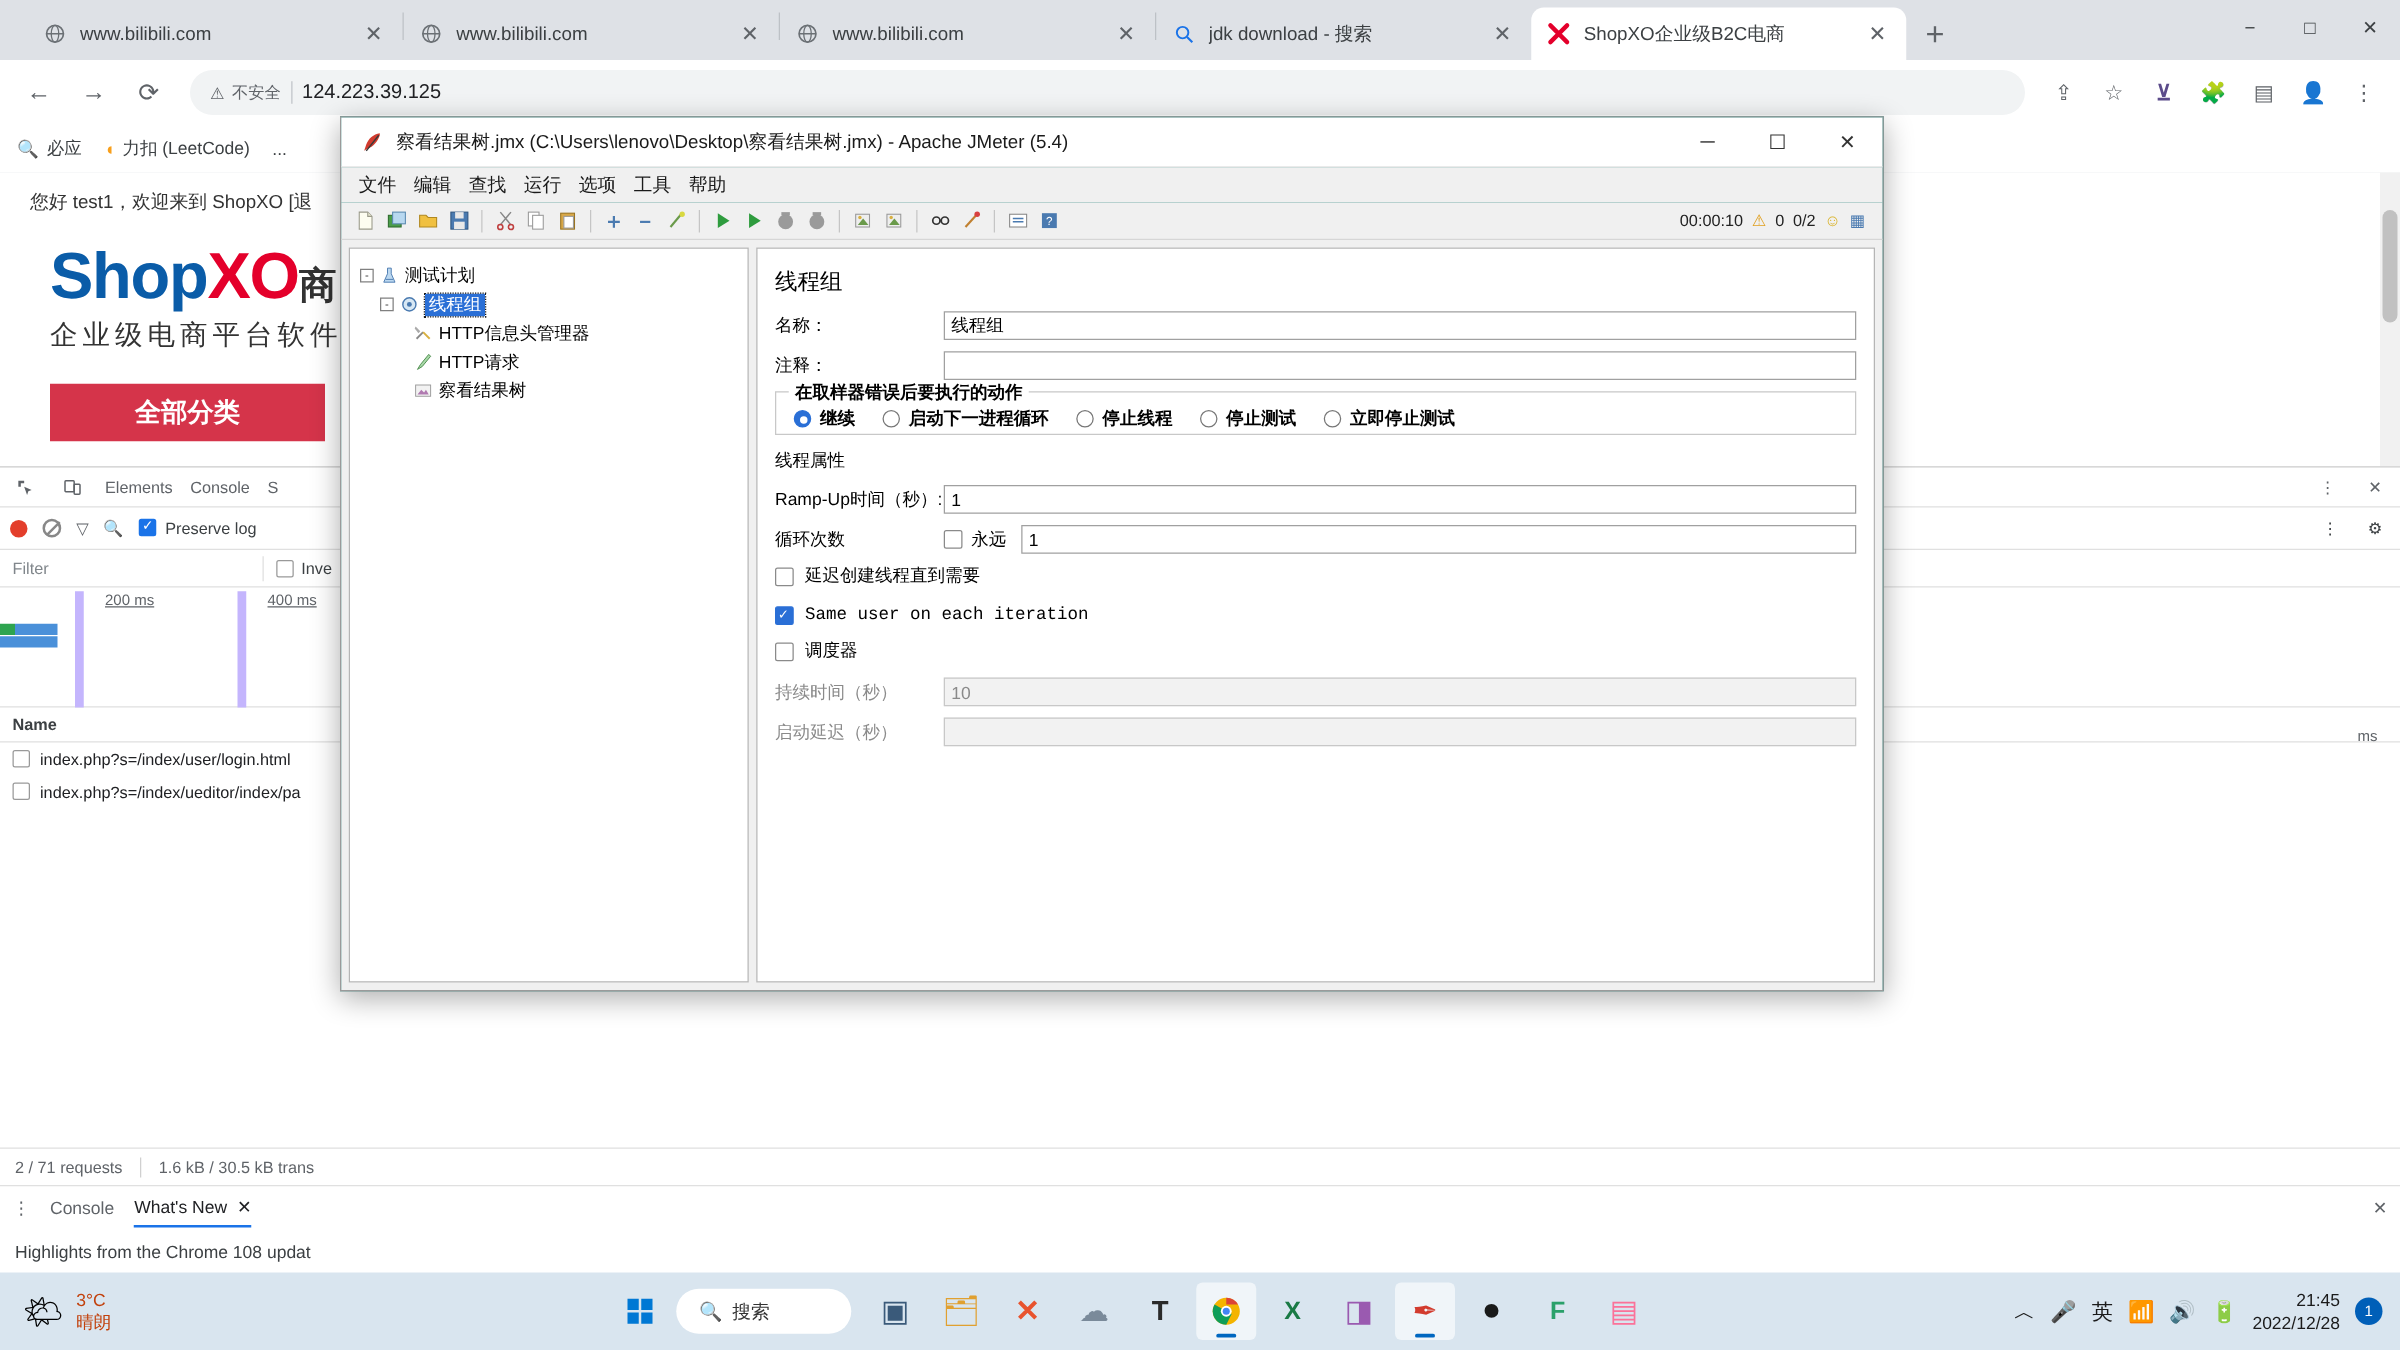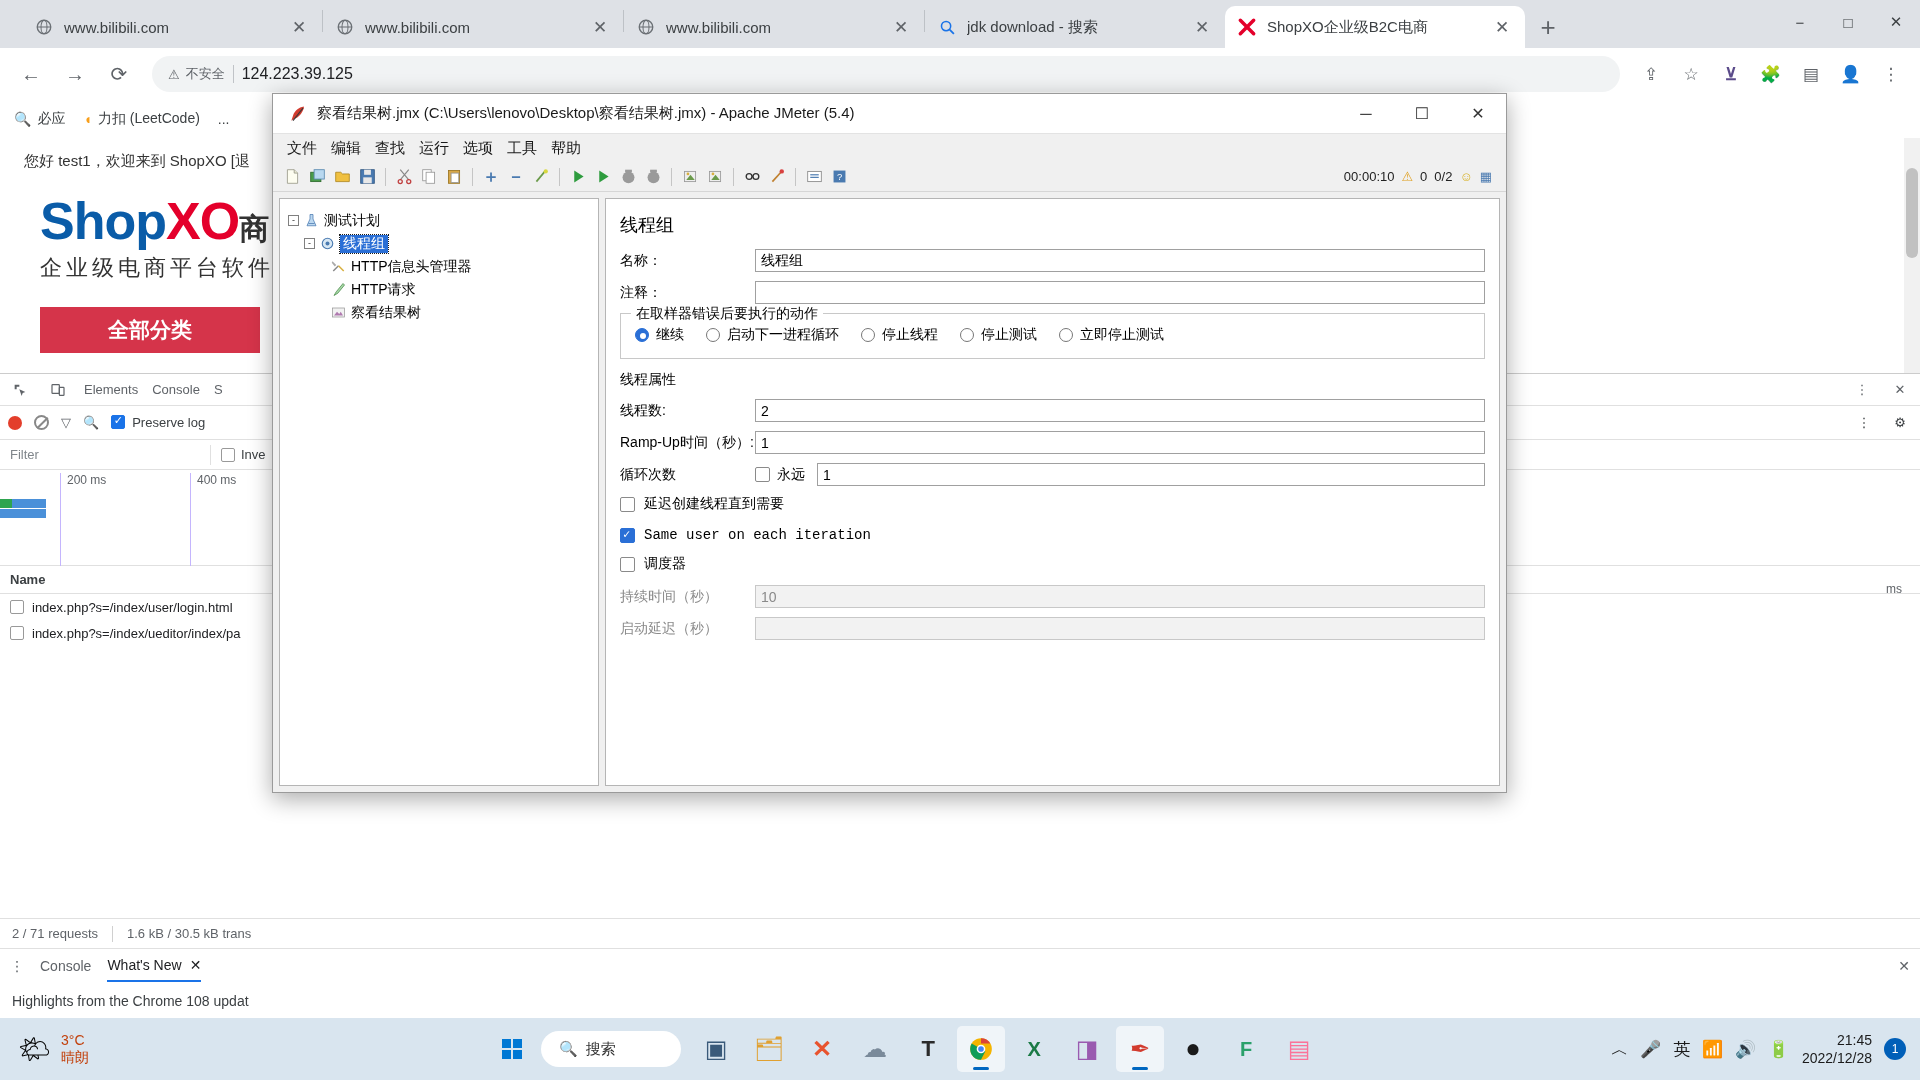--- a/index.html
+++ b/index.html
@@ -51,21 +51,21 @@
   .ban { width:15px; height:15px; border-radius:50%; border:2px solid #888; position:relative; }
   .ban:after { content:''; position:absolute; left:-1px; top:5px; width:15px; height:2px; background:#888; transform:rotate(-45deg); }
   .cbx { width:14px; height:14px; border:1px solid #999; border-radius:2px; display:inline-block; vertical-align:middle; background:#fff; }
   .cbx.on { background:#1a73e8; border-color:#1a73e8; position:relative; }
   .cbx.on:after { content:'✓'; color:#fff; font-size:11px; position:absolute; left:1.5px; top:-2px; }
   .dt-filter { height:30px; display:flex; align-items:center; border-bottom:1px solid #e0e0e0; font-size:13px; color:#80868b; }
   .dt-filter .fin { width:210px; padding:0 10px; }
   .dt-filter .divy { width:1px; height:20px; background:#e0e0e0; }
   .dt-filter .invert { padding:0 10px; display:flex; align-items:center; gap:6px; color:#3c4043; }
   .timeline { height:96px; border-bottom:1px solid #e0e0e0; position:relative; font-size:12px; color:#5f6368; }
-  .tl-tick { position:absolute; top:3px; border-left:1px solid #c4b5fd; height:93px; padding-left:6px; }
+  .tl-tick { position:absolute; top:3px; border-left:7px solid #c4b5fd; height:93px; padding-left:17px;text-decoration:underline; }
   .tl-bar { position:absolute; left:0; height:9px; }
   .dt-name-hdr { height:28px; border-bottom:1px solid #e0e0e0; display:flex; align-items:center; padding:0 10px; font-size:13px; color:#3c4043; font-weight:bold; }
   .dt-row { height:26px; display:flex; align-items:center; gap:8px; padding:0 10px; font-size:13px; color:#202124; }
   .dt-status { position:absolute; left:0; right:0; bottom:72px; height:30px; border-top:1px solid #e0e0e0; display:flex; align-items:center; gap:14px; padding:0 12px; font-size:13px; color:#5f6368; }
   .dt-status .divy { width:1px; height:16px; background:#d0d0d0; }
   .dt-drawer-tabs { position:absolute; left:0; right:0; bottom:38px; height:34px; border-top:1px solid #e0e0e0; display:flex; align-items:center; gap:16px; padding:0 10px; font-size:14px; color:#5f6368; }
   .dt-drawer-tabs .sel { color:#202124; border-bottom:2px solid #1a73e8; height:33px; display:flex; align-items:center; gap:8px; }
   .dt-drawer-body { position:absolute; left:0; right:0; bottom:0; height:38px; display:flex; align-items:center; padding:0 12px; font-size:14px; color:#3c4043; }
 
   
@@ -87,21 +87,21 @@
   .tnode { display:flex; align-items:center; gap:4px; height:23px; white-space:nowrap; }
   .tnode .toggle { width:11px; height:11px; border:1px solid #808080; background:#fff; font-size:9px; line-height:9px; text-align:center; color:#333; flex:0 0 11px; }
   .tnode .ico { width:17px; height:17px; flex:0 0 17px; display:flex; align-items:center; justify-content:center; font-size:12px; }
   .tnode .lbl.sel { background:#2a6fd6; color:#fff; padding:0 3px; outline:1px dotted #1a1a1a; }
   .jm-panel { flex:1; background:#fff; border:1px solid #b5b5b5; padding:14px 14px; min-width:0; }
   .p-title { font-size:18px; color:#000; margin-bottom:12px; }
   .frow { display:flex; align-items:center; margin-bottom:9px; }
   .frow .flab { width:135px; font-size:14px; color:#000; }
   .finput { flex:1; height:23px; border:1px solid #a0a0a0; background:#fff; padding:0 5px; font-size:14px; color:#000; display:flex; align-items:center; }
   .finput.dis { background:#f2f2f2; color:#8a8a8a; border-color:#c8c8c8; }
-  .fieldset { border:1px solid #c8c8c8; margin:0 0 12px 0; padding:12px 14px 14px 14px; position:relative; }
+  .fieldset { border:1px solid #c8c8c8; margin:0 0 12px 0; padding:12px 14px 3px 14px; position:relative;font-weight:bold; }
   .fieldset > .legend { position:absolute; top:-9px; left:10px; background:#fff; padding:0 5px; font-size:14px; color:#000; }
   .radios { display:flex; align-items:center; gap:22px; flex-wrap:wrap; }
   .rad { display:flex; align-items:center; gap:7px; font-size:14px; color:#000; }
   .rcircle { width:14px; height:14px; border-radius:50%; border:1px solid #777; background:#fff; position:relative; flex:0 0 14px; }
   .rcircle.on { border:1px solid #2a6fd6; background:#2a6fd6; }
   .rcircle.on:after { content:''; position:absolute; left:4px; top:4px; width:6px; height:6px; border-radius:50%; background:#fff; }
   .secthead { font-size:14px; color:#000; margin:4px 0 10px 0; }
   .jchk { width:15px; height:15px; border:1px solid #8a8a8a; background:#fff; border-radius:2px; position:relative; flex:0 0 15px; }
   .jchk.on { background:#2a6fd6; border-color:#2a6fd6; }
   .jchk.on:after { content:'✓'; color:#fff; font-size:12px; position:absolute; left:2px; top:-2px; }
@@ -574,24 +574,20 @@
           <span class="rad">
             <span class="rcircle"></span>
             <span>立即停止测试</span>
           </span>
         </div>
       </div>
 
       <div class="secthead">线程属性</div>
 
       <div class="frow">
-        <span class="flab">线程数:</span>
-        <span class="finput">2</span>
-      </div>
-      <div class="frow">
         <span class="flab">Ramp-Up时间（秒）:</span>
         <span class="finput">1</span>
       </div>
       <div class="frow">
         <span class="flab">循环次数</span>
         <span class="inline-chk">
           <span class="jchk"></span>
           <span>永远</span>
         </span>
         <span class="finput">1</span>

